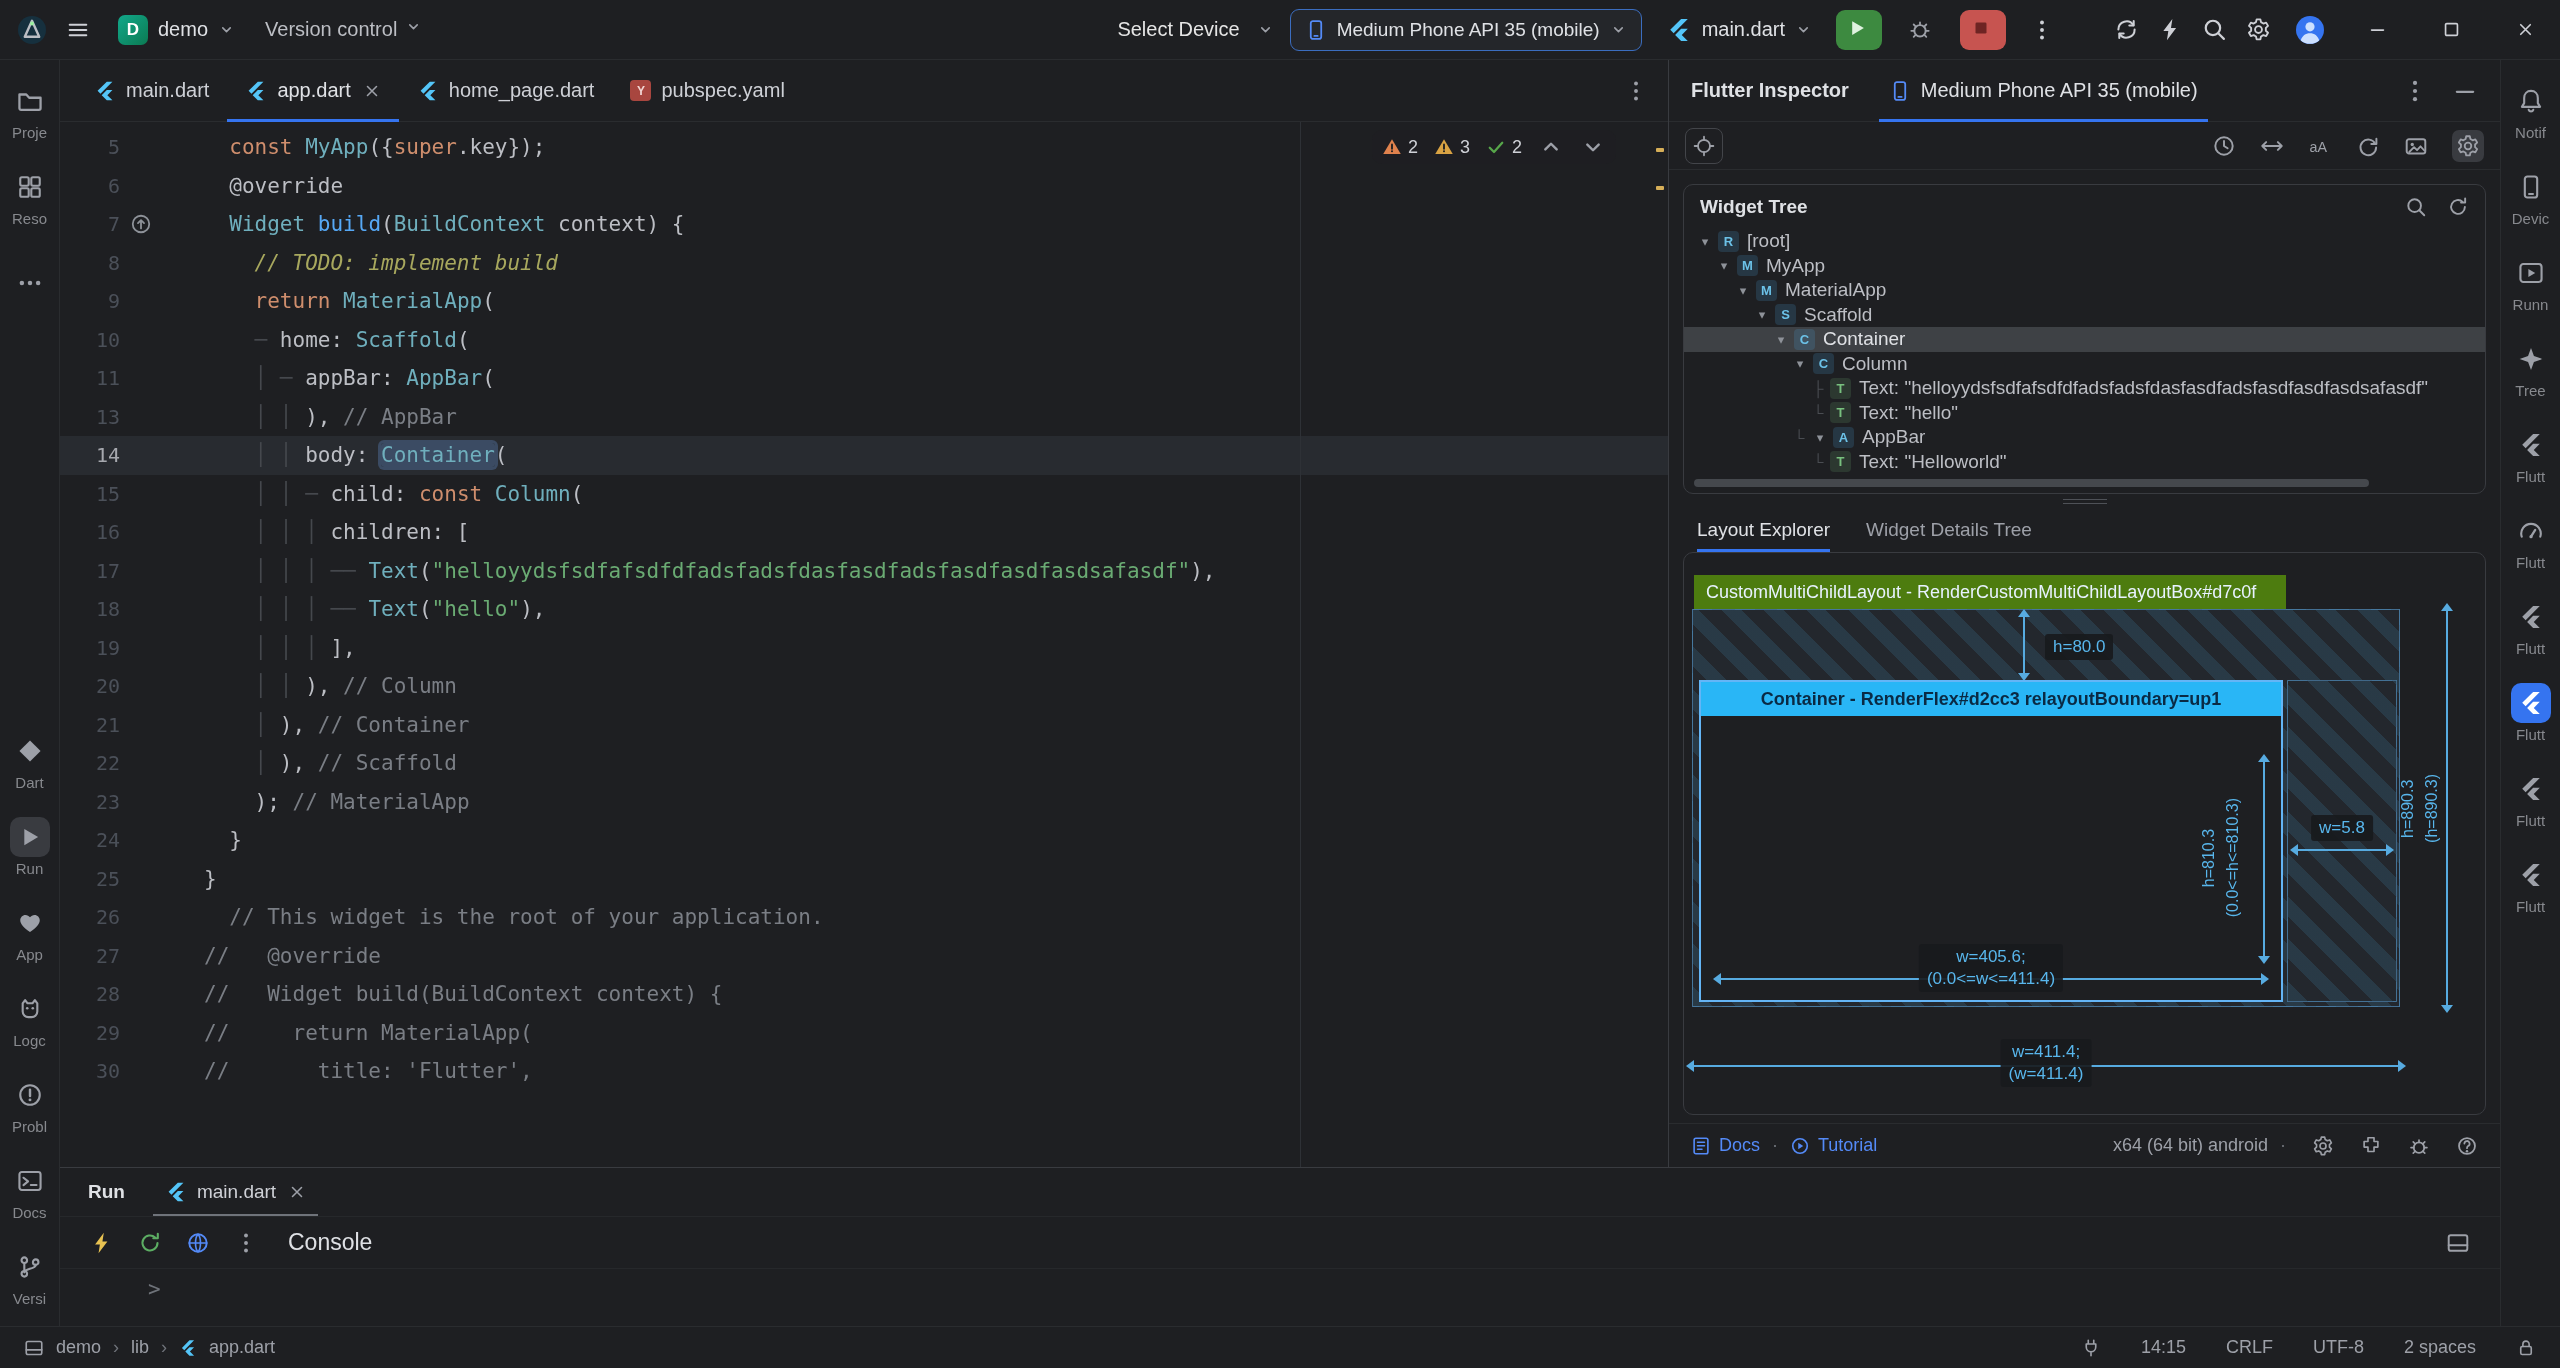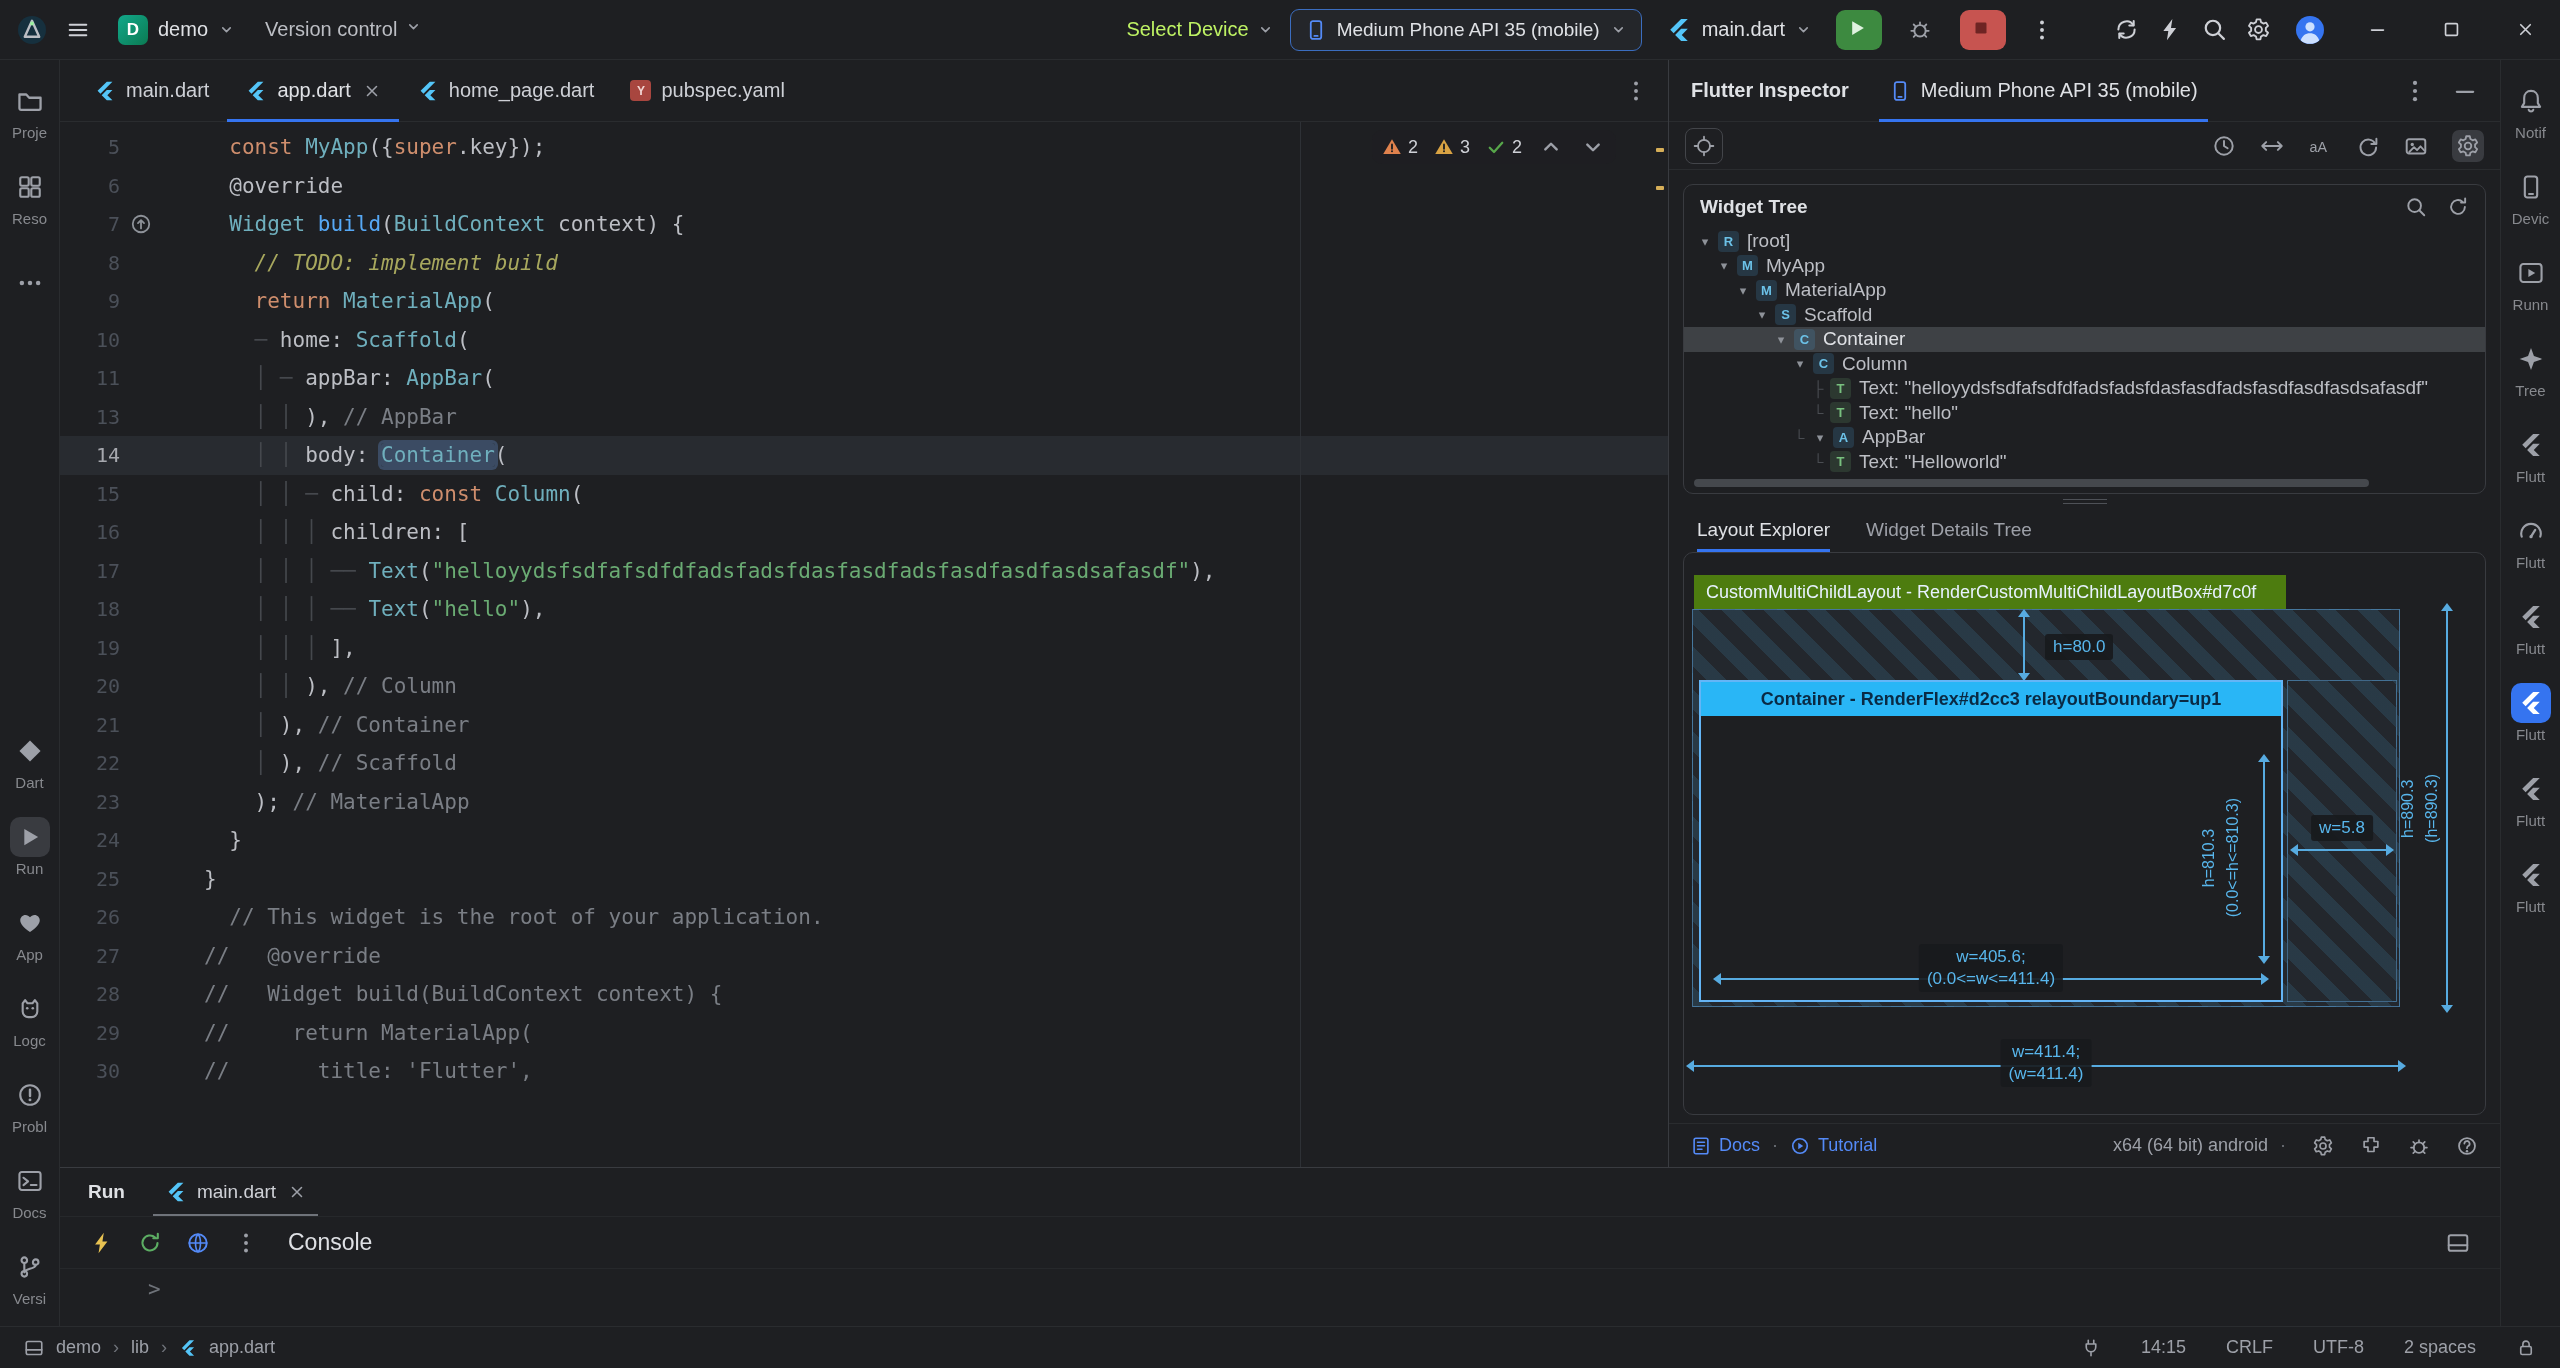--- a/index.html
+++ b/index.html
@@ -15,21 +15,21 @@
   .tb-left{display:flex;align-items:center;gap:10px}
   .logo{width:32px;height:32px;flex:none}
   .tb-iconbtn{width:40px;height:40px;border-radius:8px;display:flex;align-items:center;justify-content:center;color:#CED0D6}
   .tb-iconbtn .ic{width:24px;height:24px}
   .proj-chip{display:flex;align-items:center;gap:10px;padding:5px 10px;border-radius:8px}
   .d-badge{width:30px;height:30px;border-radius:7px;background:linear-gradient(135deg,#12A88B,#0B7A52);color:#fff;font-weight:700;font-size:17px;display:flex;align-items:center;justify-content:center}
   .proj-name{font-size:20px;color:#DFE1E5}
   .chev{width:17px;height:17px;color:#9DA0A8;display:inline-flex;flex:none}
   .vc-chip{display:flex;align-items:flex-start;gap:8px;padding:6px 10px;border-radius:8px;font-size:20px;color:#BCBEC4}
   .tb-center{display:flex;align-items:center;gap:16px;margin-left:auto;margin-right:44px}
-  .select-device{display:flex;align-items:center;gap:8px;font-size:20px;color:#bef264}
+  .select-device{display:flex;align-items:center;gap:17px;font-size:20px;color:#e5e5e5}
   .device-chip{display:flex;align-items:center;gap:10px;height:42px;padding:0 14px;border:1px solid #3B6DBF;border-radius:9px;background:#24262A;font-size:19px;color:#DFE1E5}
   .device-chip .ic-btn{width:22px;height:22px}
   .runcfg{display:flex;align-items:center;gap:10px;font-size:20px;color:#DFE1E5;padding:6px 8px}
   .tb-btn{width:46px;height:40px;border-radius:9px;display:flex;align-items:center;justify-content:center}
   .run-btn{background:#3D8A40;color:#DFF2DF}
   .run-btn .ic{width:22px;height:22px}
   .debug-btn{color:#9DA0A8}.debug-btn .ic{width:24px;height:24px}
   .stop-btn{background:#C75450;color:#6E2423}
   .stop-btn .ic{width:22px;height:22px}
   .tb-right{display:flex;align-items:center;gap:4px;padding-right:0}

